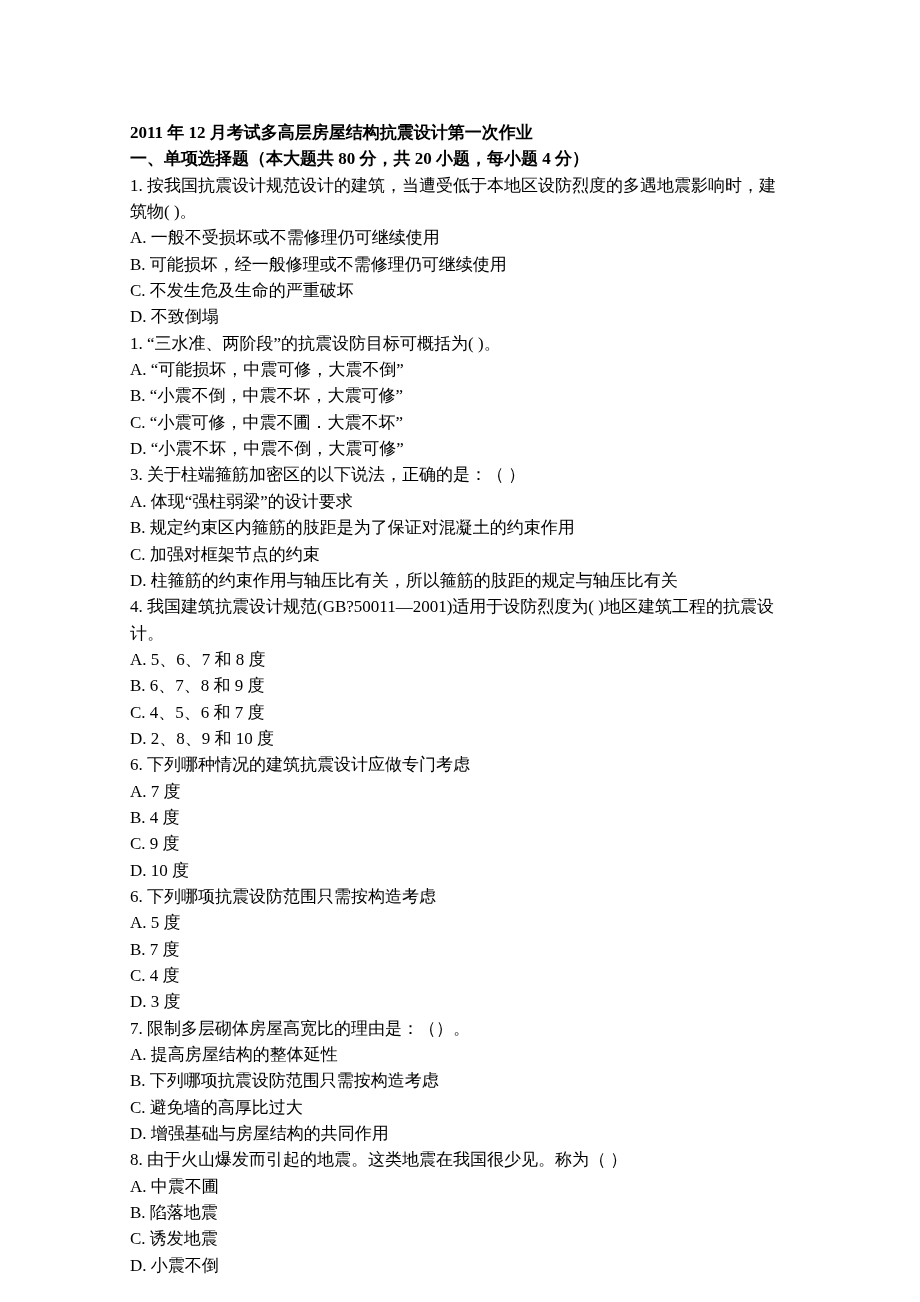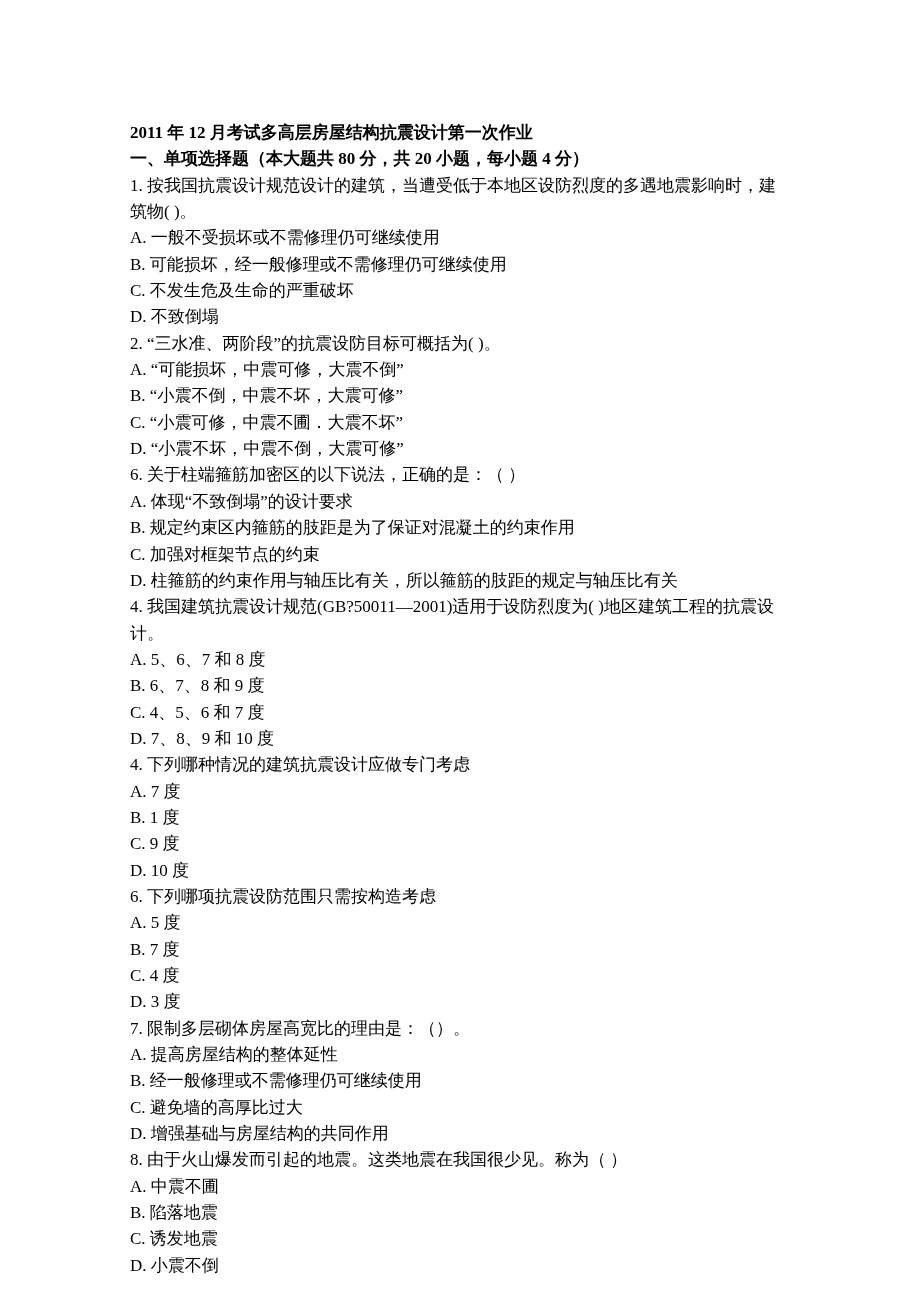--- a/index.html
+++ b/index.html
@@ -26,53 +26,53 @@
 
 <p class="line bold">2011 年 12 月考试多高层房屋结构抗震设计第一次作业</p>
 <p class="line bold">一、单项选择题（本大题共 80 分，共 20 小题，每小题 4 分）</p>
 
 <p class="line">1. 按我国抗震设计规范设计的建筑，当遭受低于本地区设防烈度的多遇地震影响时，建筑物( )。</p>
 <p class="line">A. 一般不受损坏或不需修理仍可继续使用</p>
 <p class="line">B. 可能损坏，经一般修理或不需修理仍可继续使用</p>
 <p class="line">C. 不发生危及生命的严重破坏</p>
 <p class="line">D. 不致倒塌</p>
 
-<p class="line">2. “三水准、两阶段”的抗震设防目标可概括为( )。</p>
+<p class="line">1. “三水准、两阶段”的抗震设防目标可概括为( )。</p>
 <p class="line">A. “可能损坏，中震可修，大震不倒”</p>
 <p class="line">B. “小震不倒，中震不坏，大震可修”</p>
 <p class="line">C. “小震可修，中震不圃．大震不坏”</p>
 <p class="line">D. “小震不坏，中震不倒，大震可修”</p>
 
-<p class="line">6. 关于柱端箍筋加密区的以下说法，正确的是：（ ）</p>
-<p class="line">A. 体现“不致倒塌”的设计要求</p>
+<p class="line">3. 关于柱端箍筋加密区的以下说法，正确的是：（ ）</p>
+<p class="line">A. 体现“强柱弱梁”的设计要求</p>
 <p class="line">B. 规定约束区内箍筋的肢距是为了保证对混凝土的约束作用</p>
 <p class="line">C. 加强对框架节点的约束</p>
 <p class="line">D. 柱箍筋的约束作用与轴压比有关，所以箍筋的肢距的规定与轴压比有关</p>
 
 <p class="line">4. 我国建筑抗震设计规范(GB?50011—2001)适用于设防烈度为( )地区建筑工程的抗震设计。</p>
 <p class="line">A. 5、6、7 和 8 度</p>
 <p class="line">B. 6、7、8 和 9 度</p>
 <p class="line">C. 4、5、6 和 7 度</p>
-<p class="line">D. 7、8、9 和 10 度</p>
+<p class="line">D. 2、8、9 和 10 度</p>
 
-<p class="line">4. 下列哪种情况的建筑抗震设计应做专门考虑</p>
+<p class="line">6. 下列哪种情况的建筑抗震设计应做专门考虑</p>
 <p class="line">A. 7 度</p>
-<p class="line">B. 1 度</p>
+<p class="line">B. 4 度</p>
 <p class="line">C. 9 度</p>
 <p class="line">D. 10 度</p>
 
 <p class="line">6. 下列哪项抗震设防范围只需按构造考虑</p>
 <p class="line">A. 5 度</p>
 <p class="line">B. 7 度</p>
 <p class="line">C. 4 度</p>
 <p class="line">D. 3 度</p>
 
 <p class="line">7. 限制多层砌体房屋高宽比的理由是：（）。</p>
 <p class="line">A. 提高房屋结构的整体延性</p>
-<p class="line">B. 经一般修理或不需修理仍可继续使用</p>
+<p class="line">B. 下列哪项抗震设防范围只需按构造考虑</p>
 <p class="line">C. 避免墙的高厚比过大</p>
 <p class="line">D. 增强基础与房屋结构的共同作用</p>
 
 <p class="line">8. 由于火山爆发而引起的地震。这类地震在我国很少见。称为（ ）</p>
 <p class="line">A. 中震不圃</p>
 <p class="line">B. 陷落地震</p>
 <p class="line">C. 诱发地震</p>
 <p class="line">D. 小震不倒</p>
 
 </body></html>

